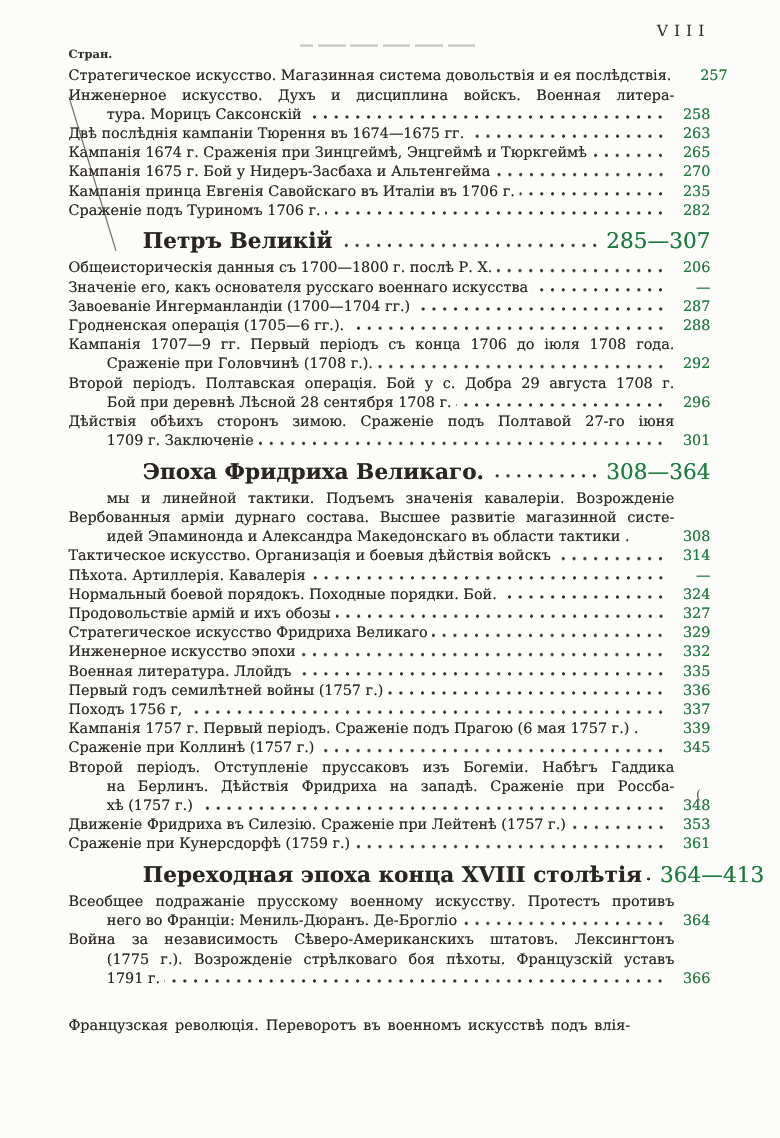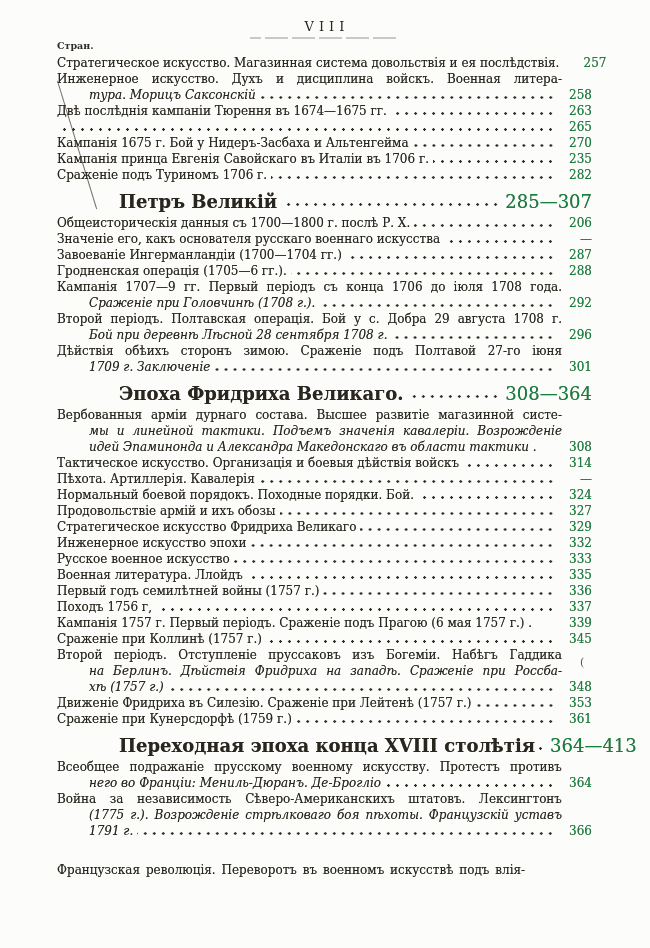--- a/index.html
+++ b/index.html
@@ -12,21 +12,21 @@
     overflow: hidden;
   }
   .page {
     box-sizing: border-box;
     width: 650px; height: 948px;
     padding: 0 58px 0 57px;
     position: relative;
   }
   .folio {
     margin-top: 19px;
-    text-align: center;
+    text-align: right;
     font-size: 13px;
     letter-spacing: 5px;
     text-indent: 5px;
     color: #2b2822;
   }
   .hdr-rule {
     width: 150px; height: 2px;
     margin: 3px auto 0 auto;
     background: repeating-linear-gradient(90deg,#8c8a85 0 11px, rgba(0,0,0,0) 11px 15px, #8c8a85 15px 27px);
     opacity: .45;
@@ -49,21 +49,21 @@
     text-shadow: 0 0 .4px rgba(45,40,32,.55);
   }
   .row.head {
     height: 17px;
     line-height: 17px;
     margin: 10px 0 5px 0;
     font-size: 18px;
   }
   .txt { white-space: nowrap; }
   .head .txt { margin-left: 62px; font-weight: bold; white-space: nowrap; }
-  .i1 .txt { margin-left: 32px; font-style: italic; }
+  .i1 .txt { margin-left: 32px; }
   .txt.just {
     white-space: normal;
     text-align: justify;
     text-align-last: justify;
   }
   .leader {
     flex: 1 1 auto;
     min-width: 6px;
     height: 3px;
     align-self: flex-end;
@@ -121,20 +121,21 @@
         <span class="txt">тура. Морицъ Саксонскій</span>
         <span class="leader dotted"></span>
         <span class="pg">258</span>
       </div>
       <div class="row">
         <span class="txt">Двѣ послѣднія кампаніи Тюрення въ 1674—1675 гг.</span>
         <span class="leader dotted"></span>
         <span class="pg">263</span>
       </div>
       <div class="row">
+        <span class="txt">Кампанія 1674 г. Сраженія при Зинцгеймѣ, Энцгеймѣ и Тюркгеймѣ</span>
         <span class="leader dotted"></span>
         <span class="pg">265</span>
       </div>
       <div class="row">
         <span class="txt">Кампанія 1675 г. Бой у Нидеръ-Засбаха и Альтенгейма</span>
         <span class="leader dotted"></span>
         <span class="pg">270</span>
       </div>
       <div class="row">
         <span class="txt">Кампанія принца Евгенія Савойскаго въ Италіи въ 1706 г.</span>
@@ -193,25 +194,25 @@
       <div class="row i1">
         <span class="txt">1709 г. Заключеніе</span>
         <span class="leader dotted"></span>
         <span class="pg">301</span>
       </div>
       <div class="row head">
         <span class="txt">Эпоха Фридриха Великаго.</span>
         <span class="leader dotted"></span>
         <span class="pg">308—364</span>
       </div>
-      <div class="row nopg">
-        <span class="txt just">Вербованныя арміи дурнаго состава. Высшее развитіе магазинной систе-</span>
-      </div>
       <div class="row i1 nopg">
         <span class="txt just">мы и линейной тактики. Подъемъ значенія кавалеріи. Возрожденіе</span>
+      </div>
+      <div class="row nopg">
+        <span class="txt just">Вербованныя арміи дурнаго состава. Высшее развитіе магазинной систе-</span>
       </div>
       <div class="row i1">
         <span class="txt">идей Эпаминонда и Александра Македонскаго въ области тактики .</span>
         <span class="leader"></span>
         <span class="pg">308</span>
       </div>
       <div class="row">
         <span class="txt">Тактическое искусство. Организація и боевыя дѣйствія войскъ</span>
         <span class="leader dotted"></span>
         <span class="pg">314</span>
@@ -233,25 +234,20 @@
       </div>
       <div class="row">
         <span class="txt">Стратегическое искусство Фридриха Великаго</span>
         <span class="leader dotted"></span>
         <span class="pg">329</span>
       </div>
       <div class="row">
         <span class="txt">Инженерное искусство эпохи</span>
         <span class="leader dotted"></span>
         <span class="pg">332</span>
-      </div>
-      <div class="row">
-        <span class="txt">Русское военное искусство</span>
-        <span class="leader dotted"></span>
-        <span class="pg">333</span>
       </div>
       <div class="row">
         <span class="txt">Военная литература. Ллойдъ</span>
         <span class="leader dotted"></span>
         <span class="pg">335</span>
       </div>
       <div class="row">
         <span class="txt">Первый годъ семилѣтней войны (1757 г.)</span>
         <span class="leader dotted"></span>
         <span class="pg">336</span>

